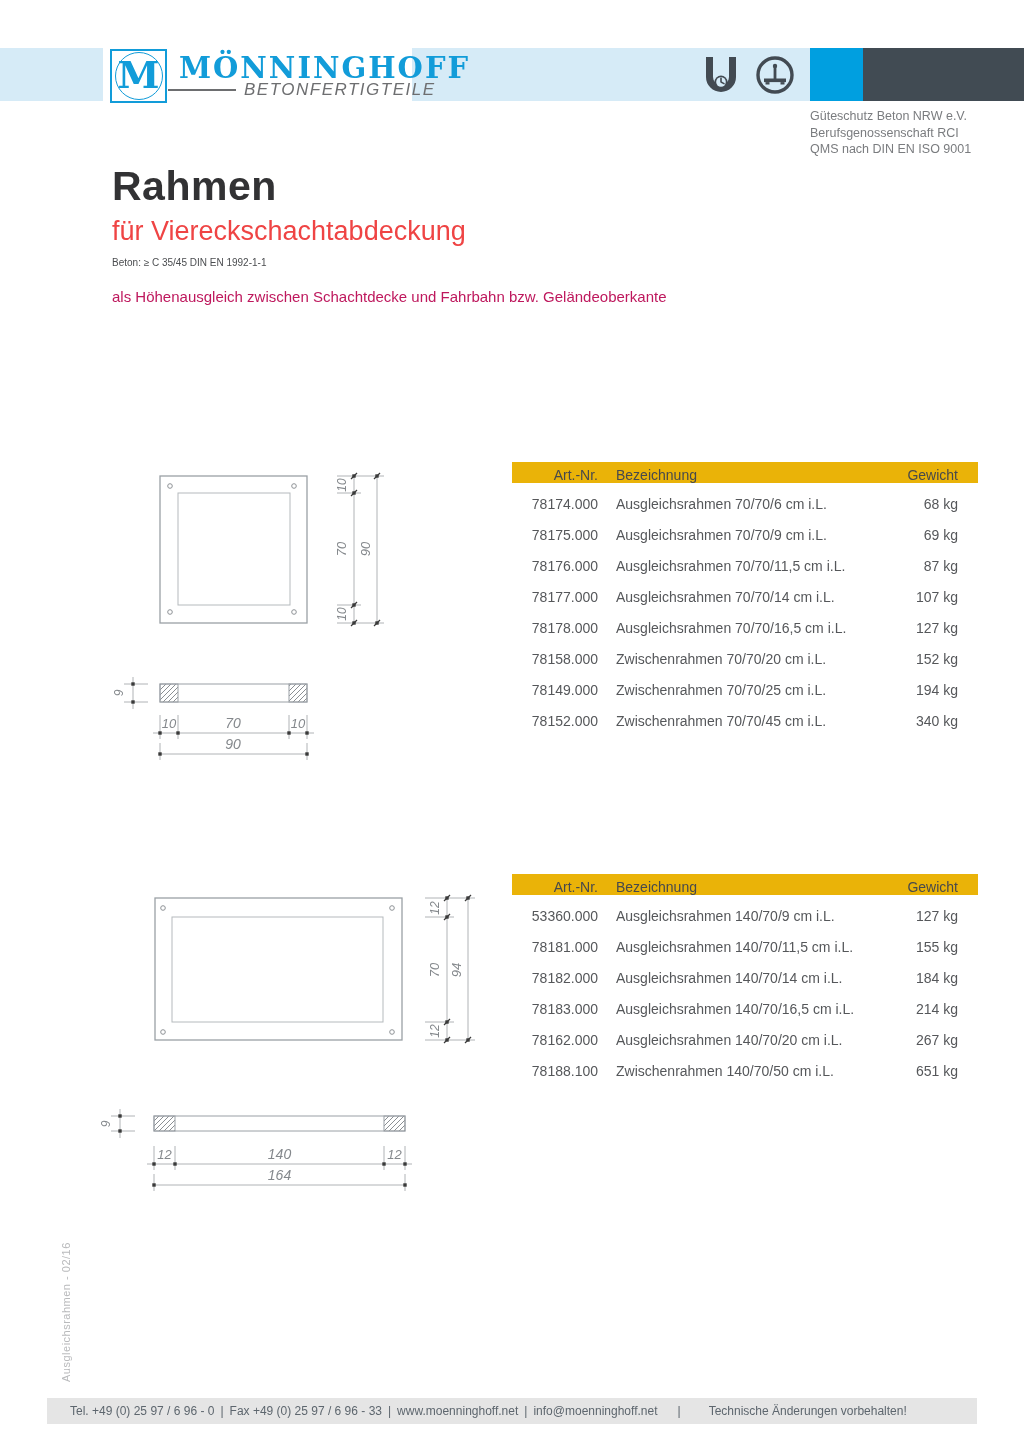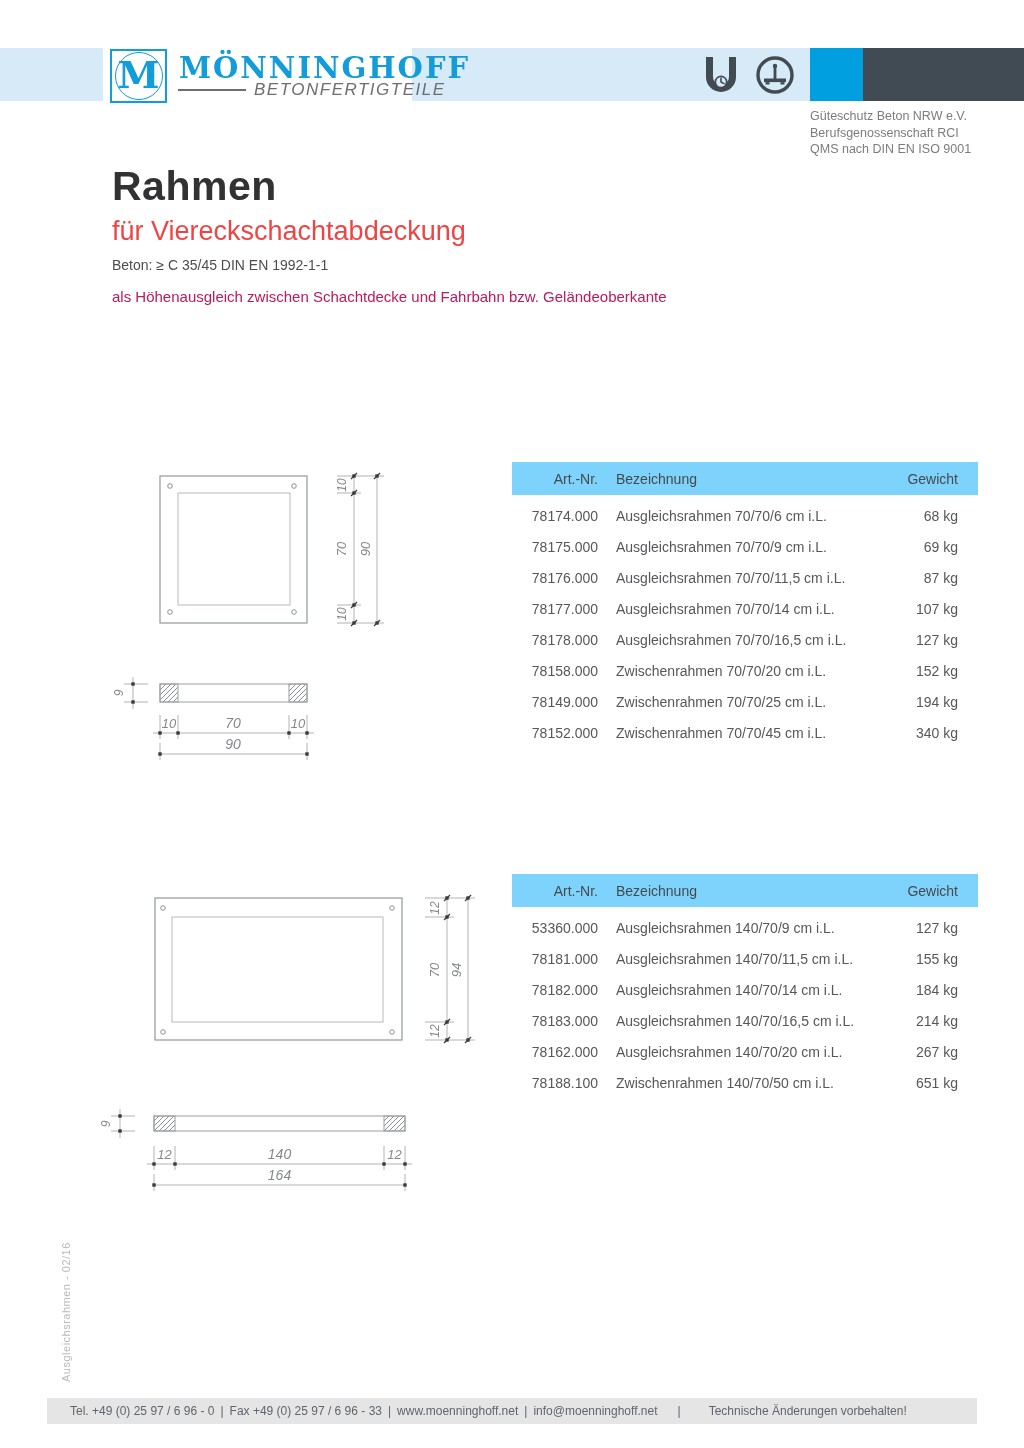--- a/index.html
+++ b/index.html
@@ -12,36 +12,36 @@
   .band-accent{position:absolute;left:810px;top:48px;width:53px;height:53px;background:#009fe0;}
   .band-dark{position:absolute;left:863px;top:48px;width:161px;height:53px;background:#414b53;}
 
   .logo-box{position:absolute;left:110px;top:49px;width:53px;height:50px;background:#fff;
             border:2px solid #129cd9;display:flex;align-items:center;justify-content:center;}
   .logo-circle{position:absolute;width:46px;height:46px;border:1.5px solid #129cd9;border-radius:50%;}
   .logo-m{position:relative;font-family:"DejaVu Serif",serif;font-weight:bold;font-size:38px;
           color:#129cd9;line-height:1;margin-top:-2px;}
   .brand{position:absolute;left:179px;top:51px;font-family:"DejaVu Serif",serif;font-weight:bold;
          font-size:29px;letter-spacing:2px;color:#129cd9;white-space:nowrap;}
-  .tagline-row{position:absolute;left:178px;top:80px;display:flex;align-items:center;text-align:right;}
+  .tagline-row{position:absolute;left:168px;top:80px;display:flex;align-items:center;text-align:right;}
   .tagline-line{width:68px;height:0;border-top:2px solid #6d6e70;margin-right:8px;}
   .tagline{font-style:italic;font-size:17px;letter-spacing:1.5px;color:#6d6e70;white-space:nowrap;}
 
   .hdr-icon{position:absolute;top:55px;}
   .cert-block{position:absolute;left:810px;top:108px;font-size:12.5px;line-height:16.5px;color:#7a7c7f;}
 
   
   .title-main{position:absolute;left:112px;top:163px;font-size:41px;font-weight:bold;color:#323234;letter-spacing:.5px;}
   .title-sub{position:absolute;left:112px;top:216px;font-size:27px;color:#ef4444;}
-  .spec-line{position:absolute;left:112px;top:257px;font-size:14px;color:#4b4d50;}
+  .spec-line{position:absolute;left:112px;top:257px;font-size:10px;color:#4b4d50;}
   .desc-line{position:absolute;left:112px;top:288px;font-size:15px;color:#be185d;}
 
   
   .ptable{position:absolute;left:512px;width:466px;font-size:14px;color:#55575a;}
-  .thead{background:#7dd3fc;color:#47494c;height:33px;display:flex;align-items:center;}
+  .thead{background:#eab308;color:#47494c;height:21px;display:flex;align-items:flex-end;}
   .tbody{margin-top:5px;}
   .trow{display:flex;height:31px;align-items:center;}
   .tcell{white-space:nowrap;}
   .c-art{width:86px;text-align:right;}
   .c-bez{flex:1;padding-left:18px;text-align:left;}
   .c-gew{width:72px;text-align:right;padding-right:20px;}
 
   
   .drawing{position:absolute;}
   .dim-label{font-style:italic;fill:#84888c;font-family:"Liberation Sans",sans-serif;}

